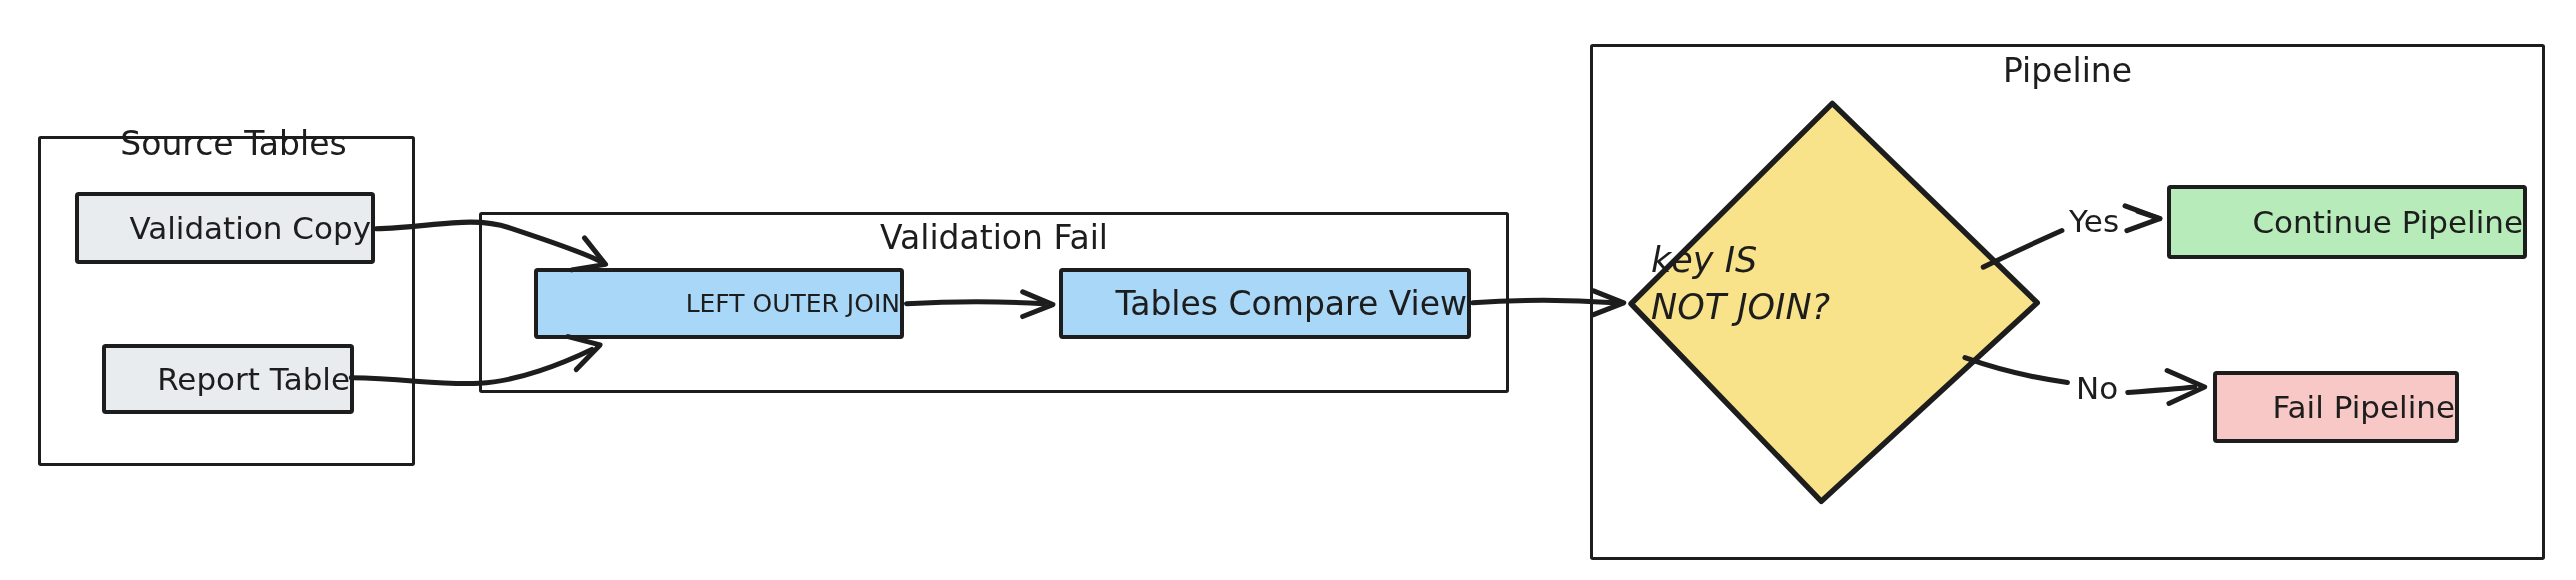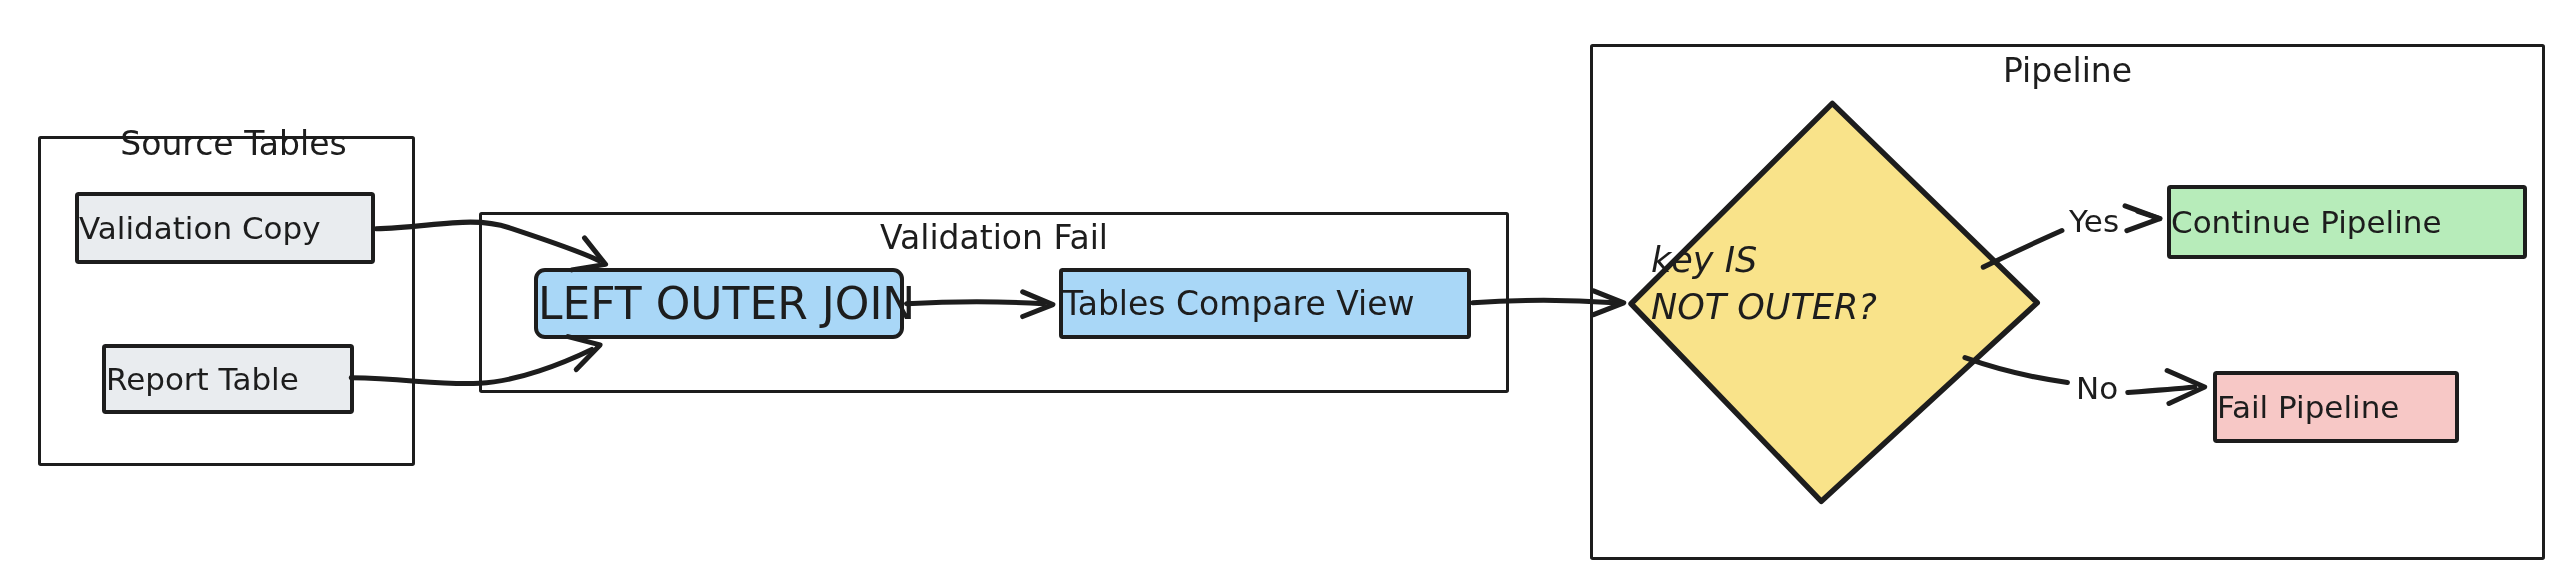--- a/index.html
+++ b/index.html
@@ -25,29 +25,29 @@
     line-height:1.1;
     white-space:nowrap;
   }
   .node{
     position:absolute;
     border:4.6px solid #1d1d1d;
     border-radius:3.7px;
     box-sizing:border-box;
     display:flex;
     align-items:center;
-    justify-content:flex-start;
+    justify-content:flex-end;
     font-size:31px;
     white-space:nowrap;
   }
   .node-gray{background:#e9ecef;}
   .node-blue{background:#a9d7f7;}
   .node-green{background:#b7ecba;}
   .node-pink{background:#f7c8c6;}
-  .node-join{font-size:44px;border-radius:11px;}
+  .node-join{font-size:25px;}
   .node-compare{font-size:33px;}
   .svg-layer{
     position:absolute;left:0;top:0;width:2576px;height:580px;
     pointer-events:none;
   }
   .shaft,.head{
     fill:none;
     stroke:#1d1d1d;
     stroke-width:5.5;
     stroke-linecap:round;
@@ -145,20 +145,20 @@
 
     <g>
       <path class="shaft" d="M 2147 391 C 2183 404 2222 413 2259 418"></path>
       <path class="shaft" d="M 2325 429 C 2352 427 2378 425 2398 423"></path>
       <path class="head" d="M 2368 405 L 2409 423 L 2370 441"></path>
     </g>
   </svg>
 
   <div class="decision-label">
     <span class="txt">key IS</span>
-    <span class="txt">NOT OUTER?</span>
+    <span class="txt">NOT JOIN?</span>
   </div>
 
   <div class="edge-label edge-label-yes">Yes</div>
   <div class="edge-label edge-label-no">No</div>
 
 </div>
 
 
 </body></html>

